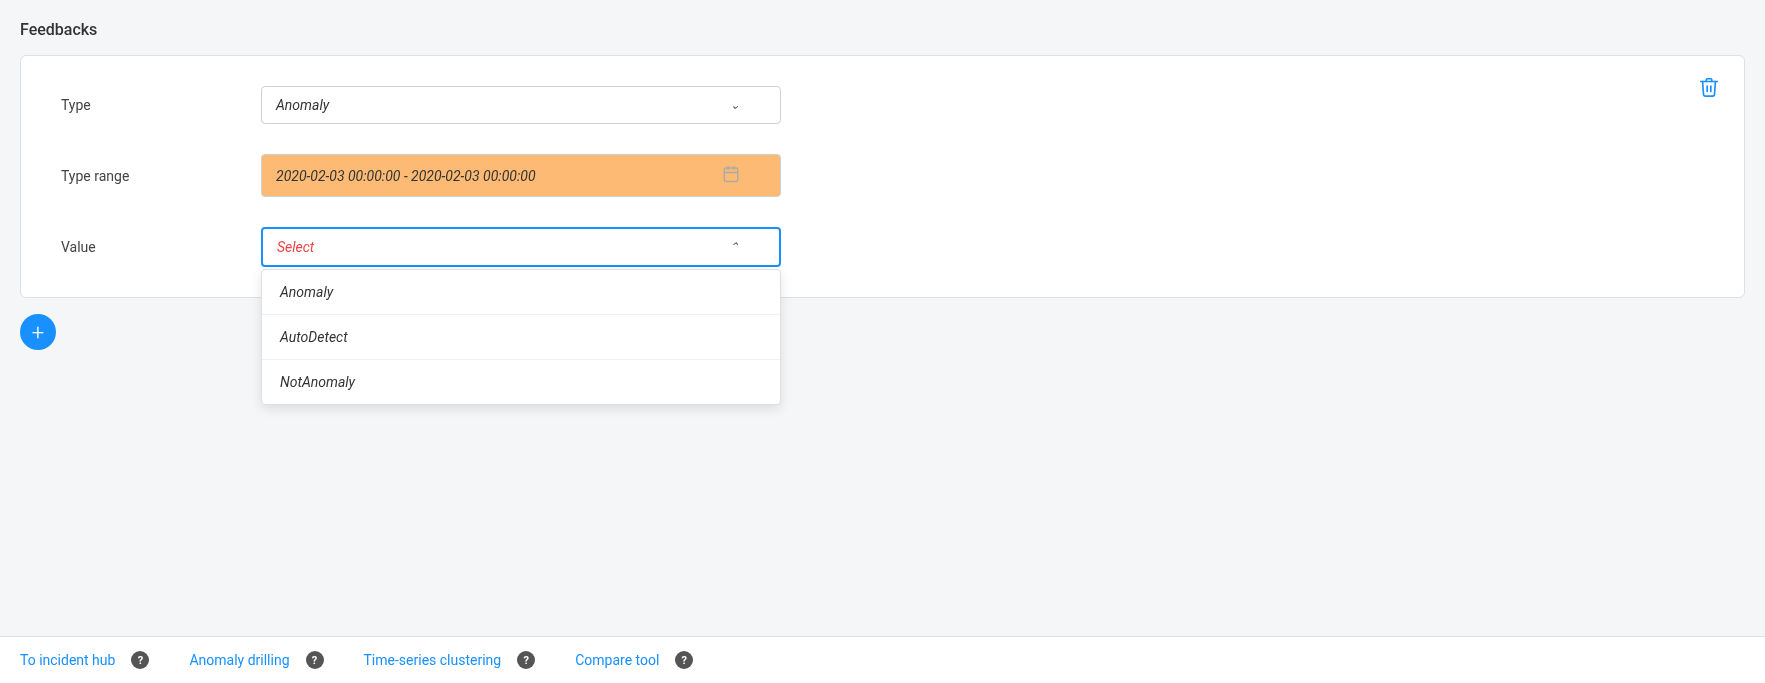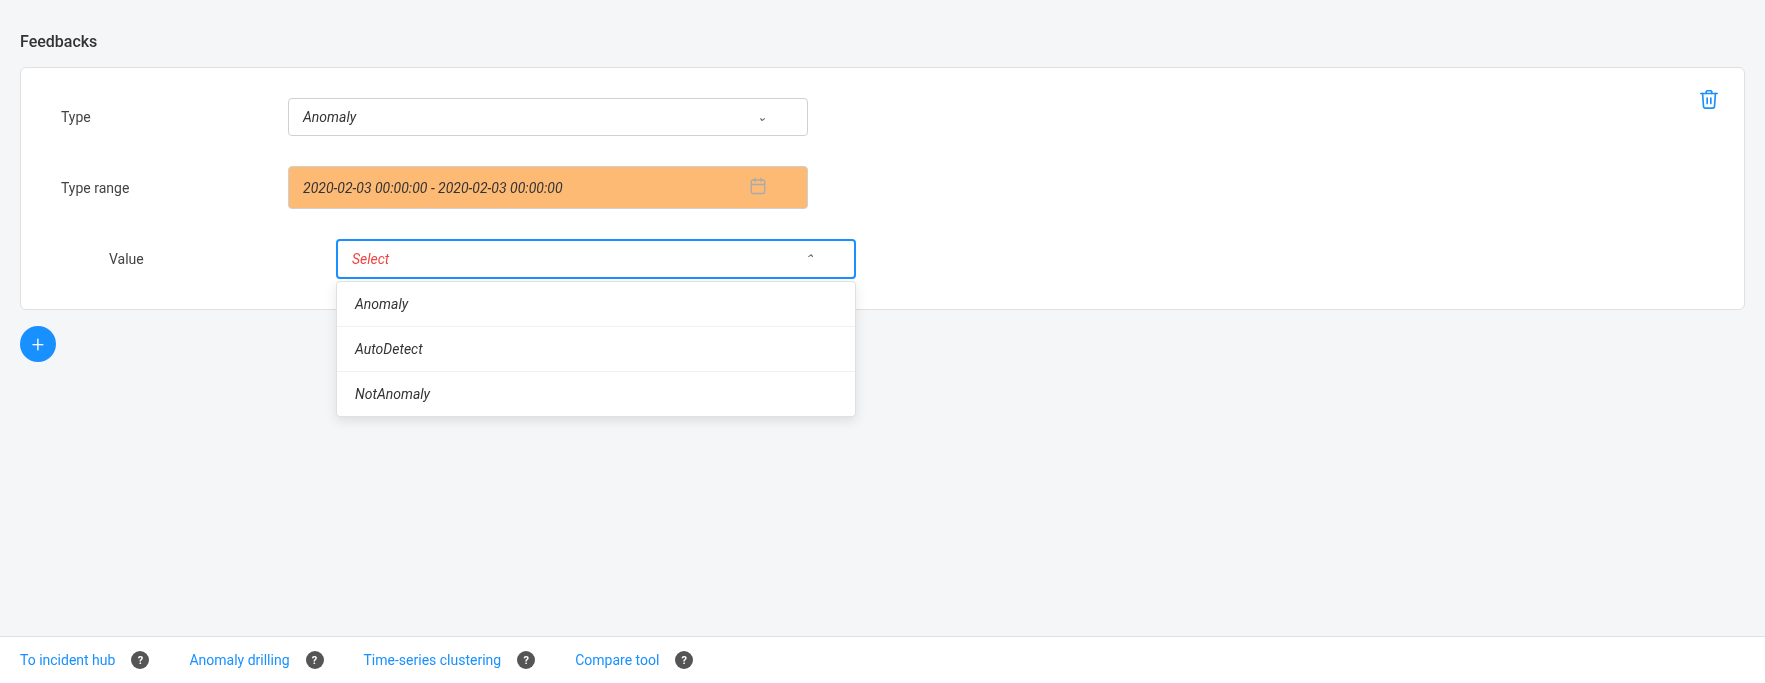--- a/index.html
+++ b/index.html
@@ -4,21 +4,21 @@
   <style>
     * { box-sizing: border-box; margin: 0; padding: 0; }
     body {
       font-family: -apple-system, BlinkMacSystemFont, 'Segoe UI', Roboto, sans-serif;
       background: #f5f6f8;
       min-height: 683px;
       color: #333;
       font-size: 14px;
     }
     .page-container {
-      padding: 32px 20px 0 20px;
+      padding: 20px 20px 0 20px;
       position: relative;
       height: 683px;
       overflow: hidden;
     }
     .page-title {
       font-size: 16px;
       font-weight: 500;
       color: #333;
       margin-bottom: 16px;
     }
@@ -27,25 +27,23 @@
       border: 1px solid #e0e0e0;
       border-radius: 6px;
       padding: 30px 40px;
       position: relative;
       margin-bottom: 16px;
     }
     .field-row {
       display: flex;
       align-items: center;
       margin-bottom: 30px;
-      gap: 27px;
     }
     .field-row:last-child {
       margin-bottom: 0;
-      margin-left: 48px;
     }
     .field-label {
       width: 200px;
       font-size: 14px;
       color: #444;
       flex-shrink: 0;
     }
     .field-control {
       flex: 1;
       max-width: 520px;

